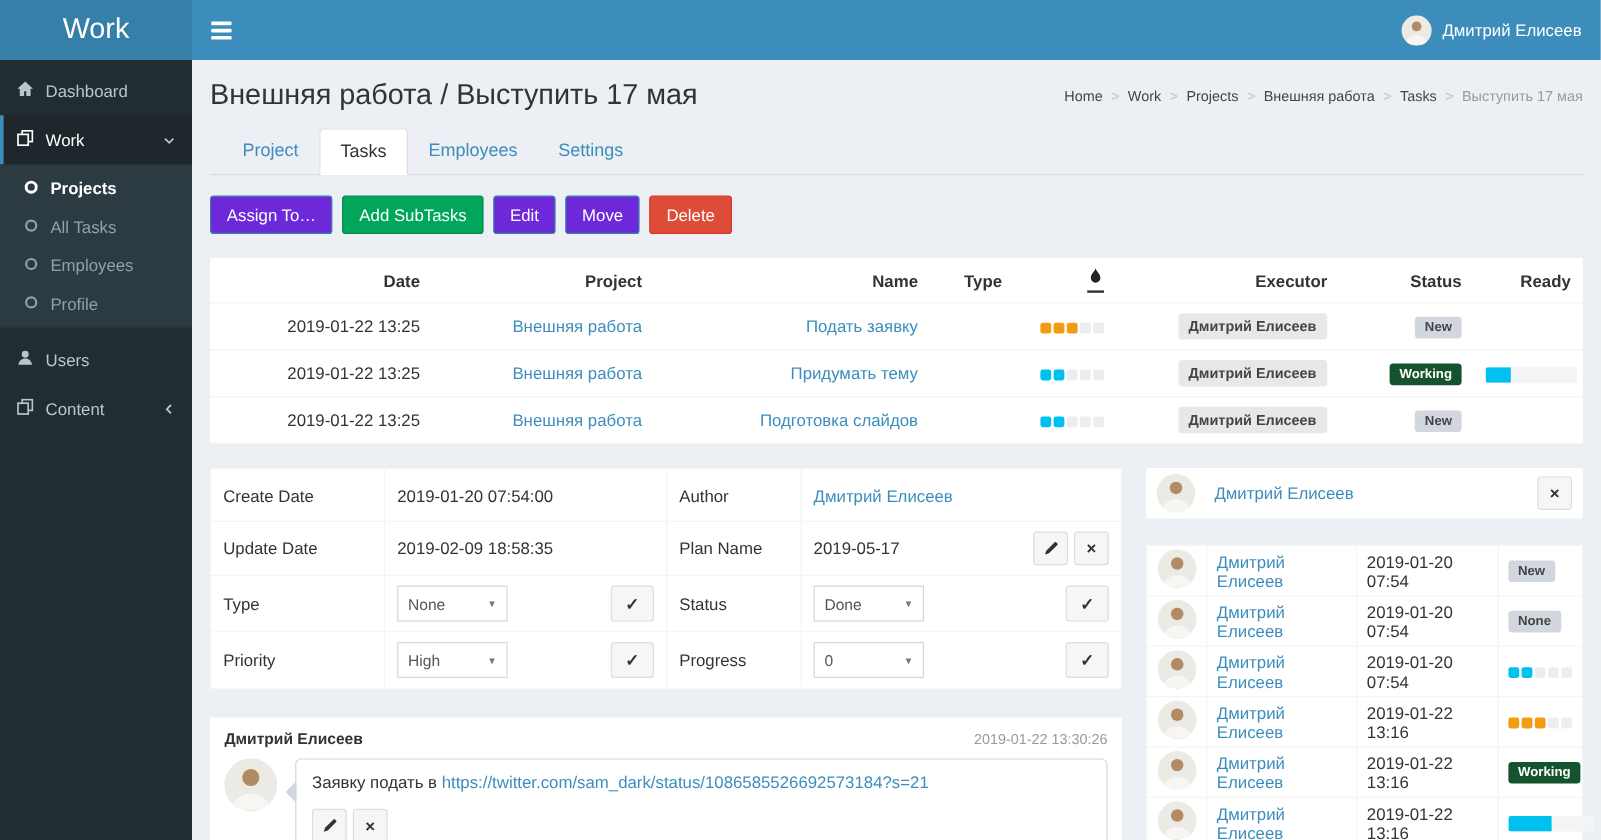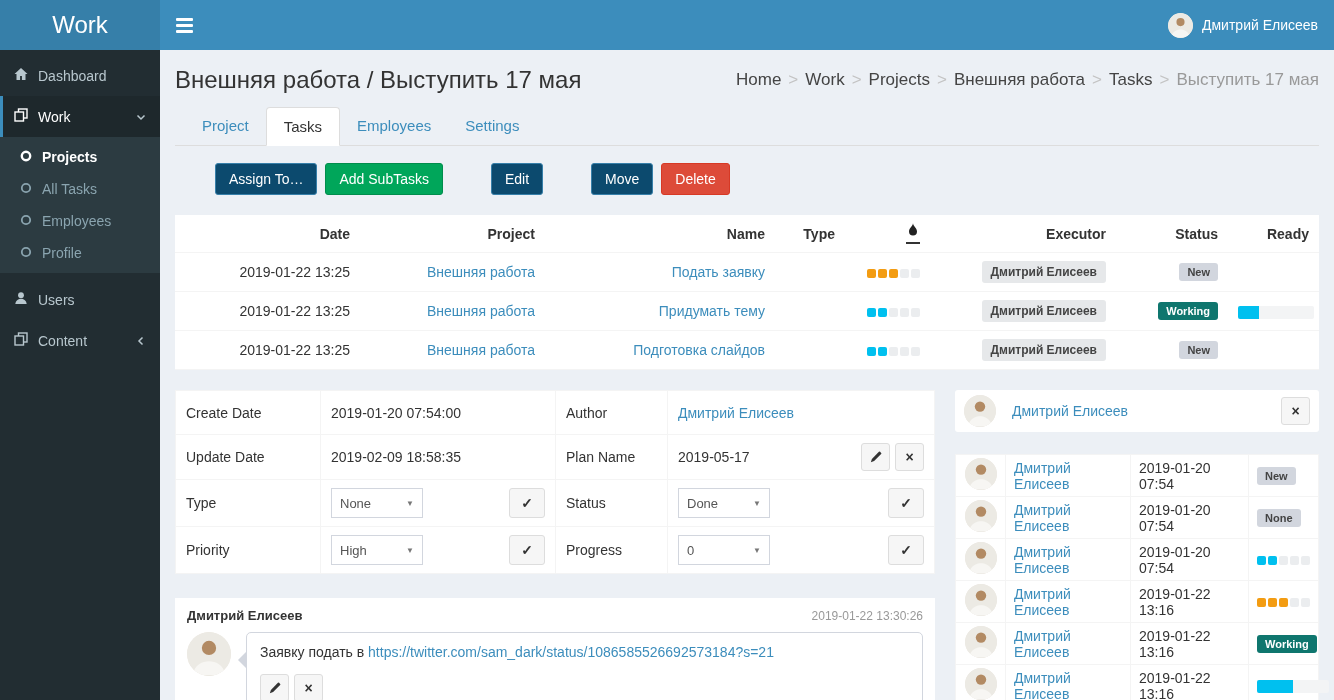--- a/index.html
+++ b/index.html
@@ -27,49 +27,49 @@
   .side-item svg { flex-shrink:0; }
   .side-item.active-parent { border-left:3px solid #3c8dbc; padding-left:11px; color:#fff; background:#1e282c; }
   .side-chevron { margin-left:auto; color:#b8c7ce; display:flex; }
   .submenu { background:#2c3b41; padding:4px 0; }
   .sub-item { display:flex; align-items:center; gap:10px; padding:8px 10px 8px 20px; color:#8aa4af; font-size:14px; cursor:pointer; }
   .sub-item.active { color:#fff; font-weight:bold; }
 
   
   .content-header { display:flex; justify-content:space-between; align-items:center; margin-top:4px; }
   h1.page-title { font-size:24px; font-weight:normal; color:#333; }
-  .breadcrumb { list-style:none; display:flex; align-items:center; font-size:17px; }
+  .breadcrumb { list-style:none; display:flex; align-items:center; font-size:12px; }
   .breadcrumb li { display:flex; align-items:center; }
   .breadcrumb a { color:#444; cursor:pointer; }
   .breadcrumb .sep { color:#c3c3c3; margin:0 7px; }
   .breadcrumb .current { color:#999; }
 
   
   .tabs { display:flex; margin-top:13px; border-bottom:1px solid #ddd; padding-left:10px; }
   .tab { padding:10px 17px; font-size:15px; color:#3c8dbc; margin-bottom:-1px; cursor:pointer; }
   .tab.active { background:#fff; border:1px solid #ddd; border-bottom-color:#fff; border-radius:4px 4px 0 0; color:#333; }
 
   
   .toolbar { display:flex; gap:8px; margin:17px 0 20px 0; }
   .btn { border-radius:3px; padding:7px 13px; font-size:14px; color:#fff; border:1px solid transparent;
          cursor:pointer; font-family:inherit; }
-  .btn-blue  { background:#0c4a6e; border-color:#367fa9;margin-left:40px; }
+  .btn-blue  { background:#6d28d9; border-color:#367fa9; }
   .btn-green { background:#00a65a; border-color:#008d4c; }
   .btn-red   { background:#dd4b39; border-color:#d73925; }
 
   
   table.tasks { width:100%; background:#fff; border-collapse:collapse; table-layout:fixed; }
   table.tasks th, table.tasks td { text-align:right; padding:8px 10px; font-size:14px; border-bottom:1px solid #f4f4f4; height:37px; }
   table.tasks th { font-weight:bold; color:#333; }
   .flame-wrap { display:inline-block; border-bottom:2px solid #333; padding:0 2px 2px 2px; }
 
   
   .badge { display:inline-block; padding:3px 8px; border-radius:3px; font-size:11px; font-weight:bold;
            color:#444; background:#d2d6de; white-space:nowrap; }
-  .badge-blue { background:#0f766e; color:#fff; }
+  .badge-blue { background:#14532d; color:#fff; }
   .badge-executor { background:#e6e8ea; font-size:12px; padding:4px 9px; }
   .dots { display:inline-flex; gap:2px; vertical-align:middle; }
   .dot { width:9px; height:9px; border-radius:2px; background:#ebedef; }
   .pbar { display:inline-block; width:76px; height:13px; background:#f3f4f5; border-radius:2px; overflow:hidden; vertical-align:middle; }
   .pbar .fill { display:block; height:100%; background:#00c0ef; }
 
   
   .detail-grid { display:flex; gap:20px; margin-top:20px; }
   .detail-left { width:760px; flex-shrink:0; }
   .detail-right { flex:1; }

